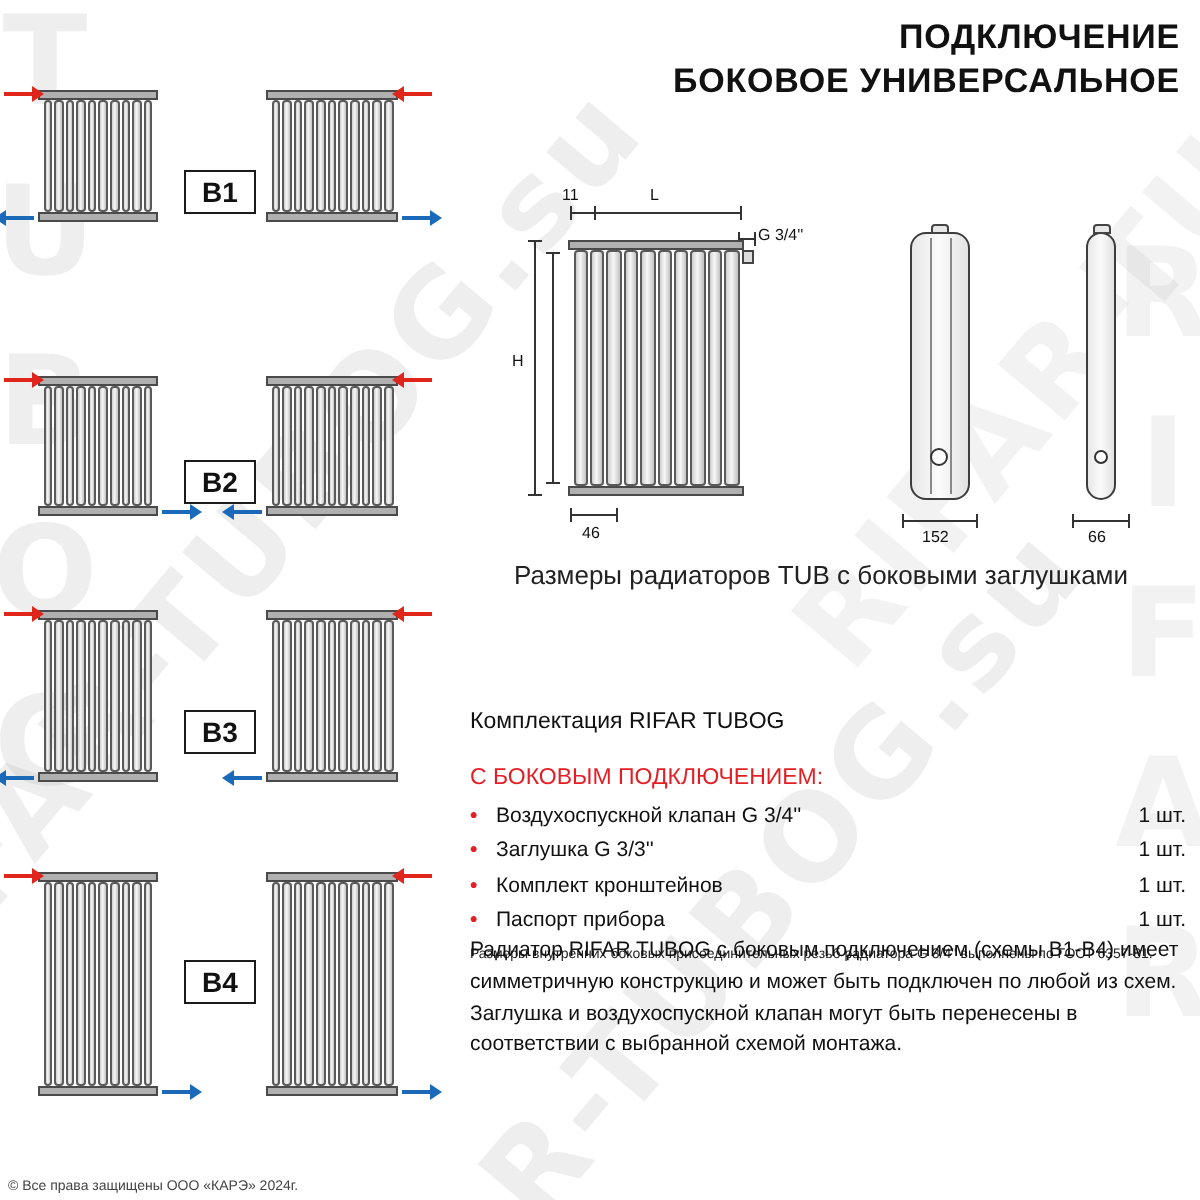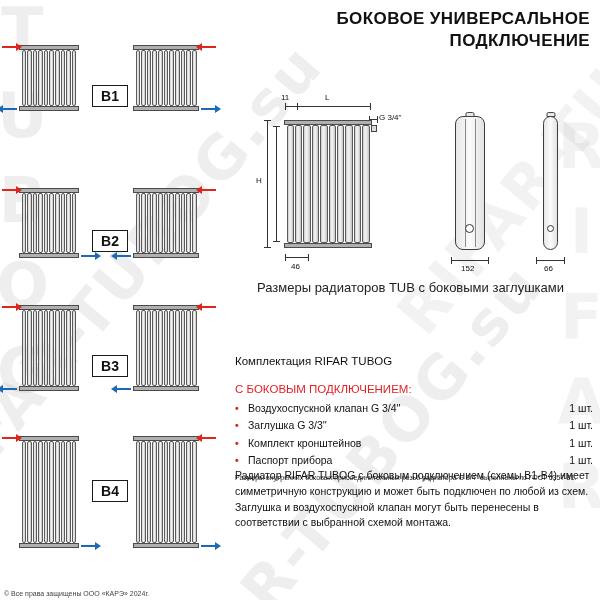--- a/index.html
+++ b/index.html
@@ -115,22 +115,22 @@
 
 <div class="page">
 
   <span class="wm wm-left">TUBOG</span>
   <span class="wm wm-diag1">RIFAR-TUBOG.su</span>
   <span class="wm wm-diag2">RIFAR-TUBOG.su</span>
   <span class="wm wm-diag3">RIFAR-TUBOG.su</span>
   <span class="wm wm-right">RIFAR</span>
 
   <header class="title">
+    <div>ПОДКЛЮЧЕНИЕ</div>
     <div>БОКОВОЕ УНИВЕРСАЛЬНОЕ</div>
-    <div>ПОДКЛЮЧЕНИЕ</div>
   </header>
 
   <section class="schemes">
 
     <div class="scheme-row">
       <div class="rad-wrap left">
         <div class="radiator">
           <div class="rad-top"></div>
           <div class="rad-bot"></div>
         <i class="tube"></i>

